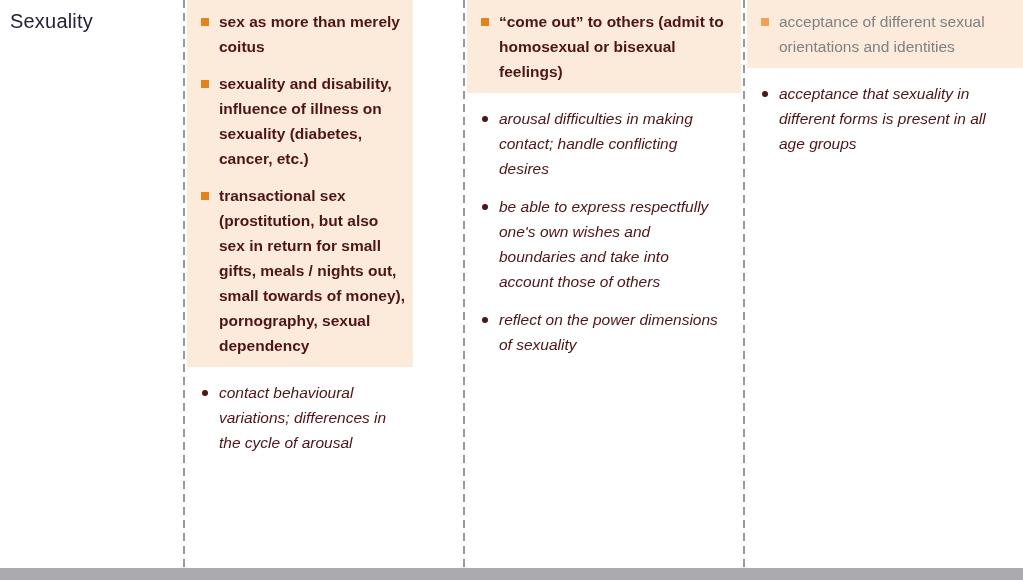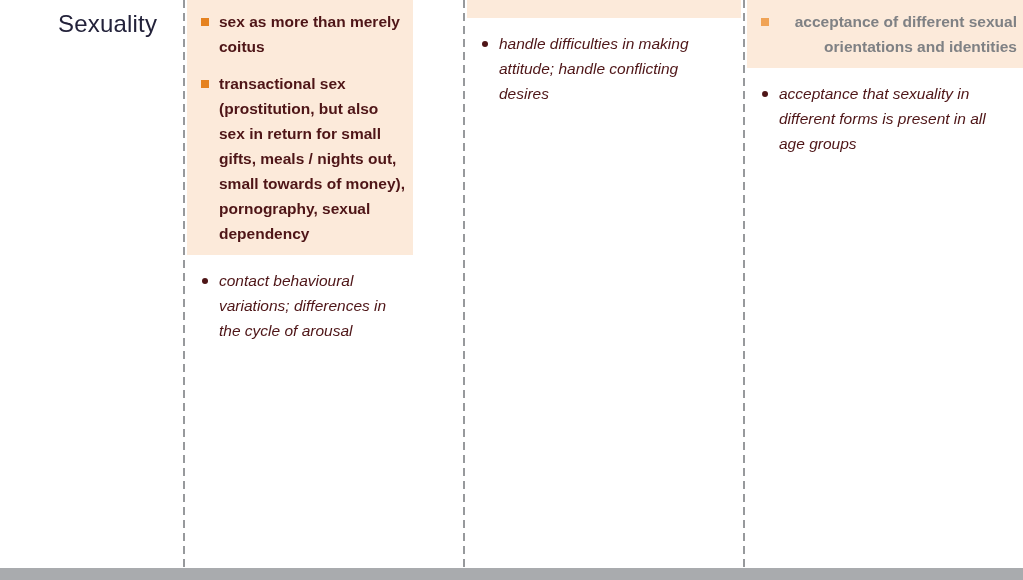--- a/index.html
+++ b/index.html
@@ -5,21 +5,21 @@
   html, body { margin: 0; padding: 0; }
   body {
     width: 1023px; height: 580px;
     background: #ffffff;
     font-family: "Liberation Sans", sans-serif;
     position: relative;
     overflow: hidden;
   }
   .row-label {
     position: absolute; left: 10px; top: 10px;
-    font-size: 24px; color: #23223a; letter-spacing: .2px; margin-left: 48px;
+    font-size: 20px; color: #23223a; letter-spacing: .2px;
   }
   .divider {
     position: absolute; top: 0; width: 2px; height: 568px;
     background: repeating-linear-gradient(to bottom, #97999c 0 8px, transparent 8px 13px);
   }
   .divider.d1 { left: 183px; }
   .divider.d2 { left: 463px; }
   .divider.d3 { left: 743px; }
   .col { position: absolute; top: 0; }
   .col.c1 { left: 187px; width: 226px; }
@@ -37,21 +37,21 @@
     font-weight: bold;
     font-size: 15.5px;
     line-height: 25px;
   }
   .hl li:last-child { margin-bottom: 0; }
   .sq-bullet {
     flex: 0 0 8px; width: 8px; height: 8px;
     background: #e5821f;
     margin: 9px 10px 0 4px;
   }
-  .hl li.gray { color: #7f8184; font-weight: bold; text-align: right; }
+  .hl li.gray { color: #7f8184; font-weight: normal; }
   .hl li.gray .sq-bullet { background: #f0a355; }
   .plain { padding: 13px 14px 0 10px; }
   .plain li {
     display: flex;
     color: #4e1517;
     font-style: italic;
     font-size: 15.5px;
     line-height: 25px;
     margin-bottom: 13px;
   }
@@ -77,41 +77,57 @@
 
 <div class="col c1">
   <div class="peach">
     <ul class="hl">
       <li>
         <span class="sq-bullet"></span>
         <span>sex as more than merely coitus</span>
       </li>
       <li>
         <span class="sq-bullet"></span>
+        <span>sexuality and disability, influence of illness on sexuality (diabetes, cancer, etc.)</span>
+      </li>
+      <li>
+        <span class="sq-bullet"></span>
         <span>transactional sex (prostitution, but also sex in return for small gifts, meals / nights out, small towards of money), pornography, sexual dependency</span>
       </li>
     </ul>
   </div>
   <ul class="plain">
     <li>
       <span class="dot-bullet"></span>
       <span>contact behavioural variations; differences in the cycle of arousal</span>
     </li>
   </ul>
 </div>
 
 <div class="col c2">
   <div class="peach">
     <ul class="hl">
+      <li>
+        <span class="sq-bullet"></span>
+        <span>“come out” to others (admit to homosexual or bisexual feelings)</span>
+      </li>
     </ul>
   </div>
   <ul class="plain">
     <li>
       <span class="dot-bullet"></span>
-      <span>handle difficulties in making attitude; handle conflicting desires</span>
+      <span>arousal difficulties in making contact; handle conflicting desires</span>
+    </li>
+    <li>
+      <span class="dot-bullet"></span>
+      <span>be able to express respectfully one's own wishes and boundaries and take into account those of others</span>
+    </li>
+    <li>
+      <span class="dot-bullet"></span>
+      <span>reflect on the power dimensions of sexuality</span>
     </li>
   </ul>
 </div>
 
 <div class="col c3">
   <div class="peach">
     <ul class="hl">
       <li class="gray">
         <span class="sq-bullet"></span>
         <span>acceptance of different sexual orientations and identities</span>

